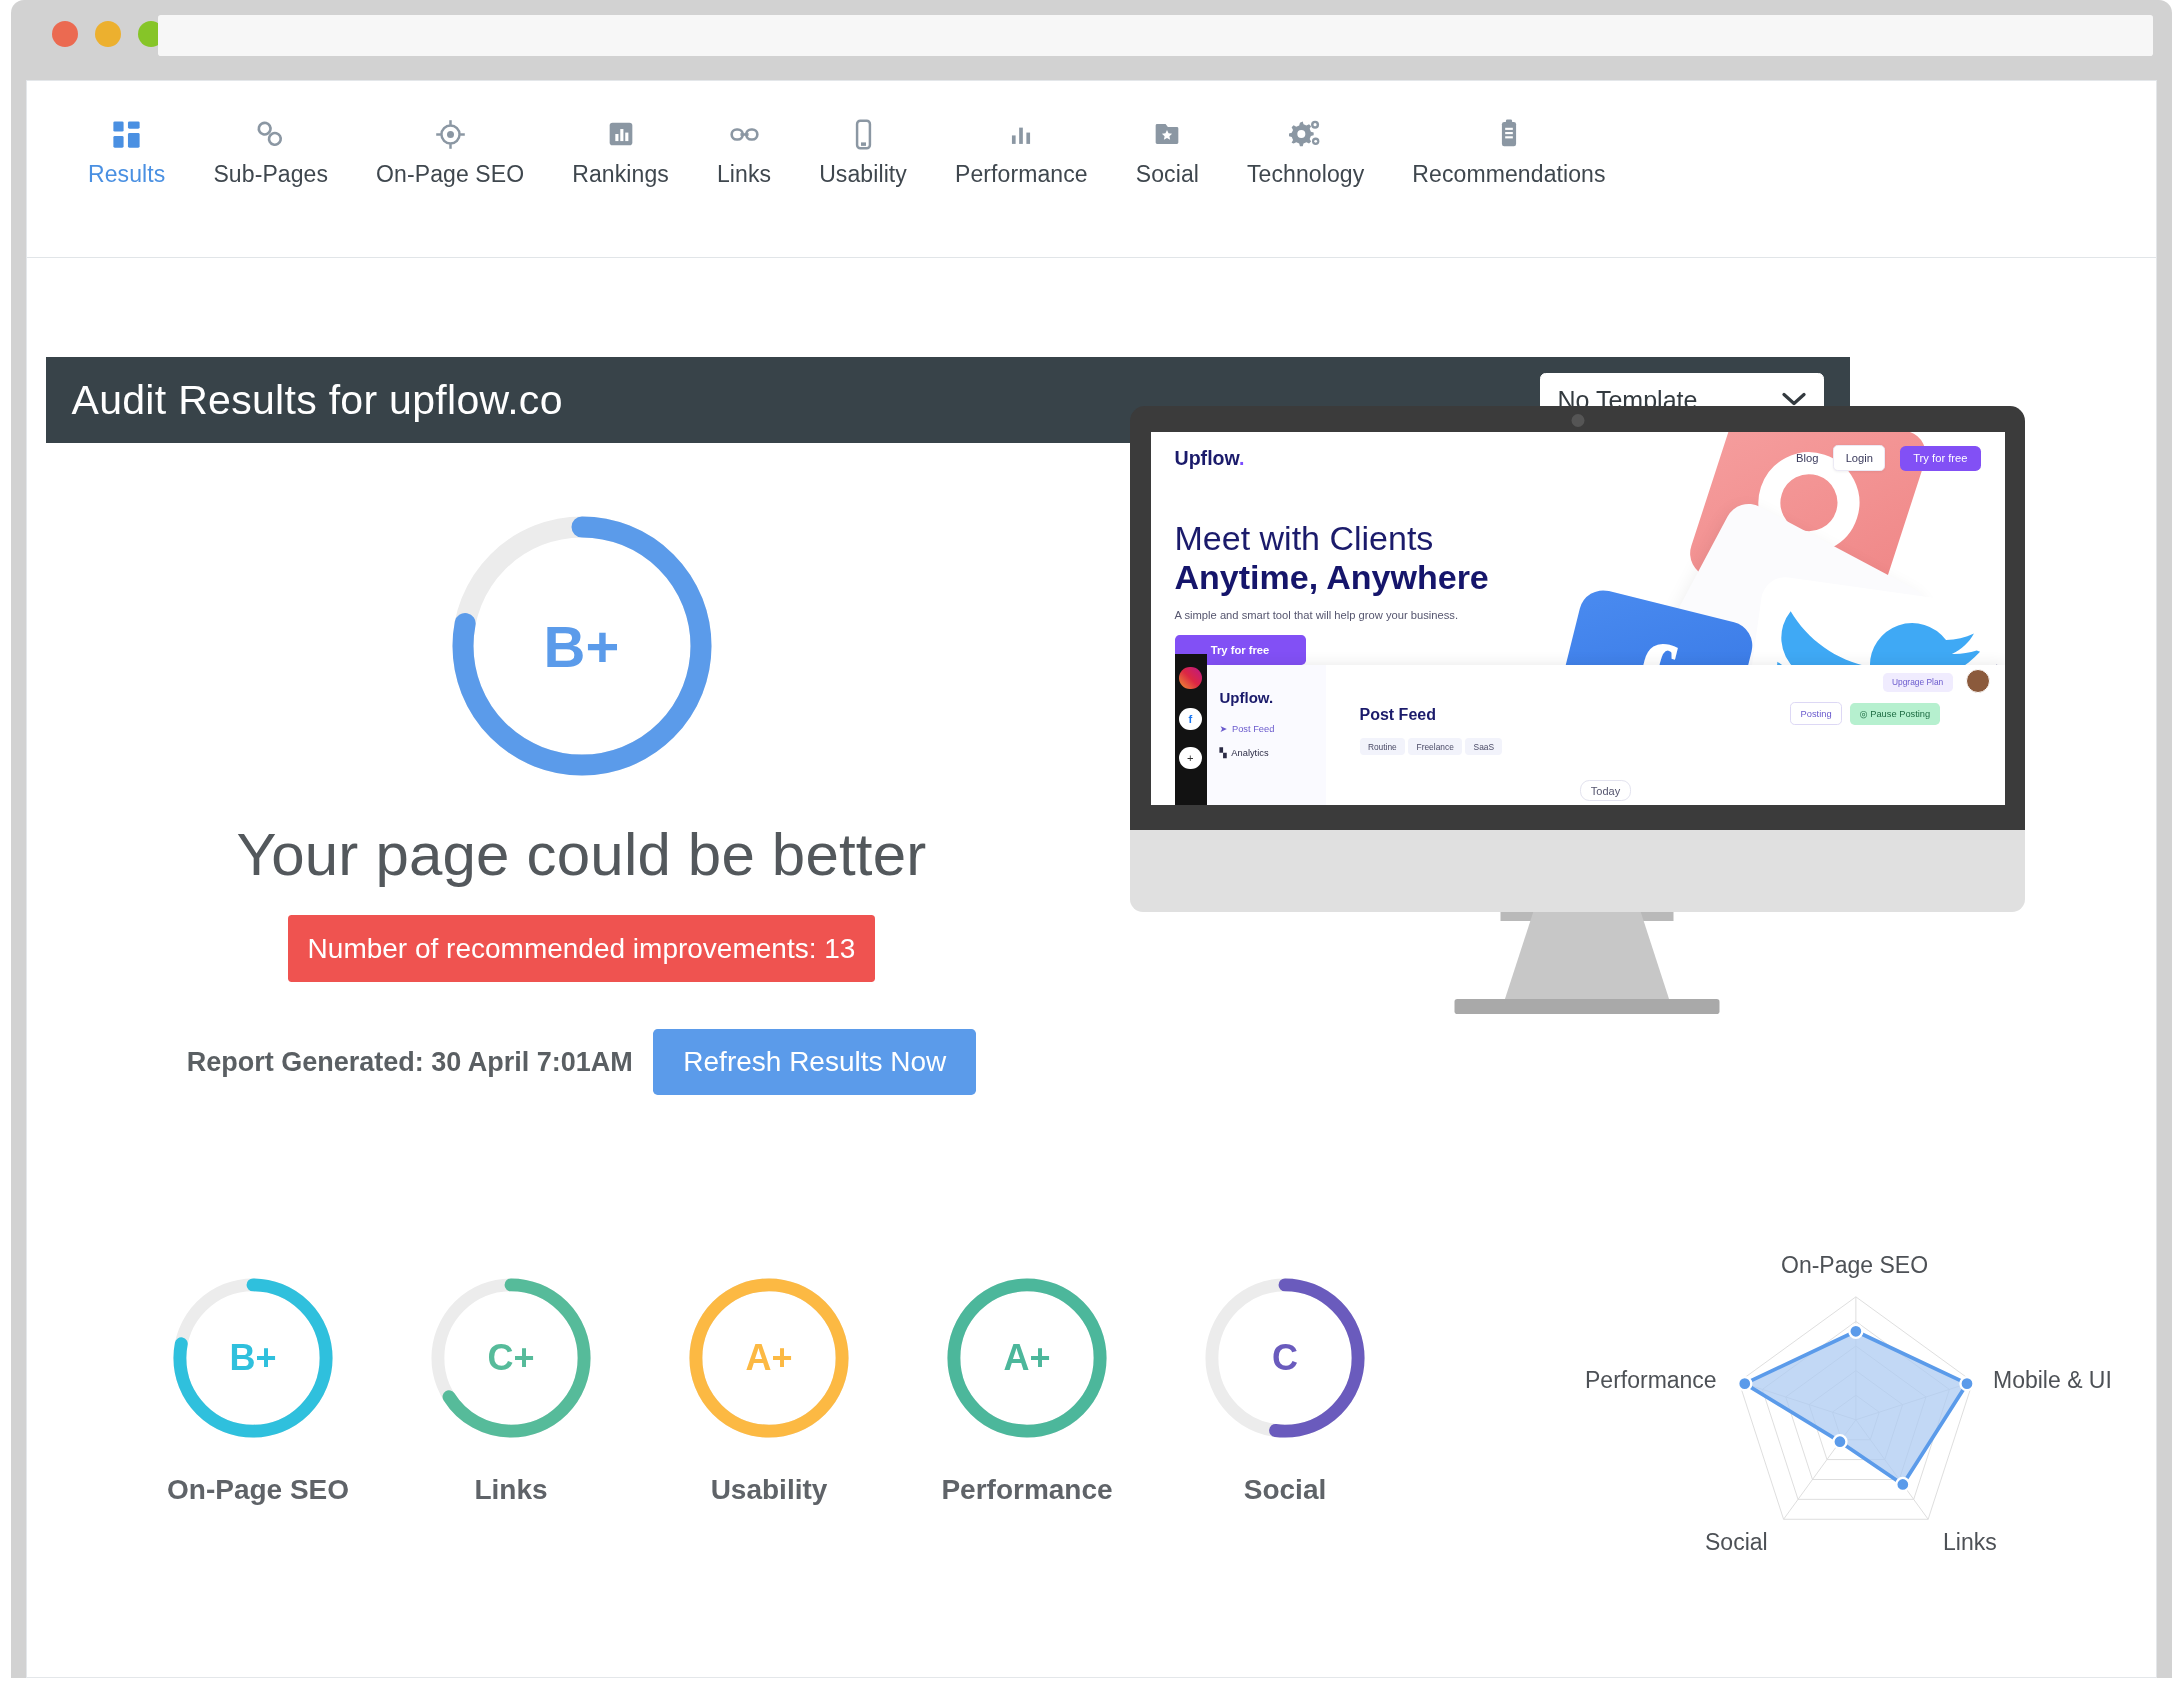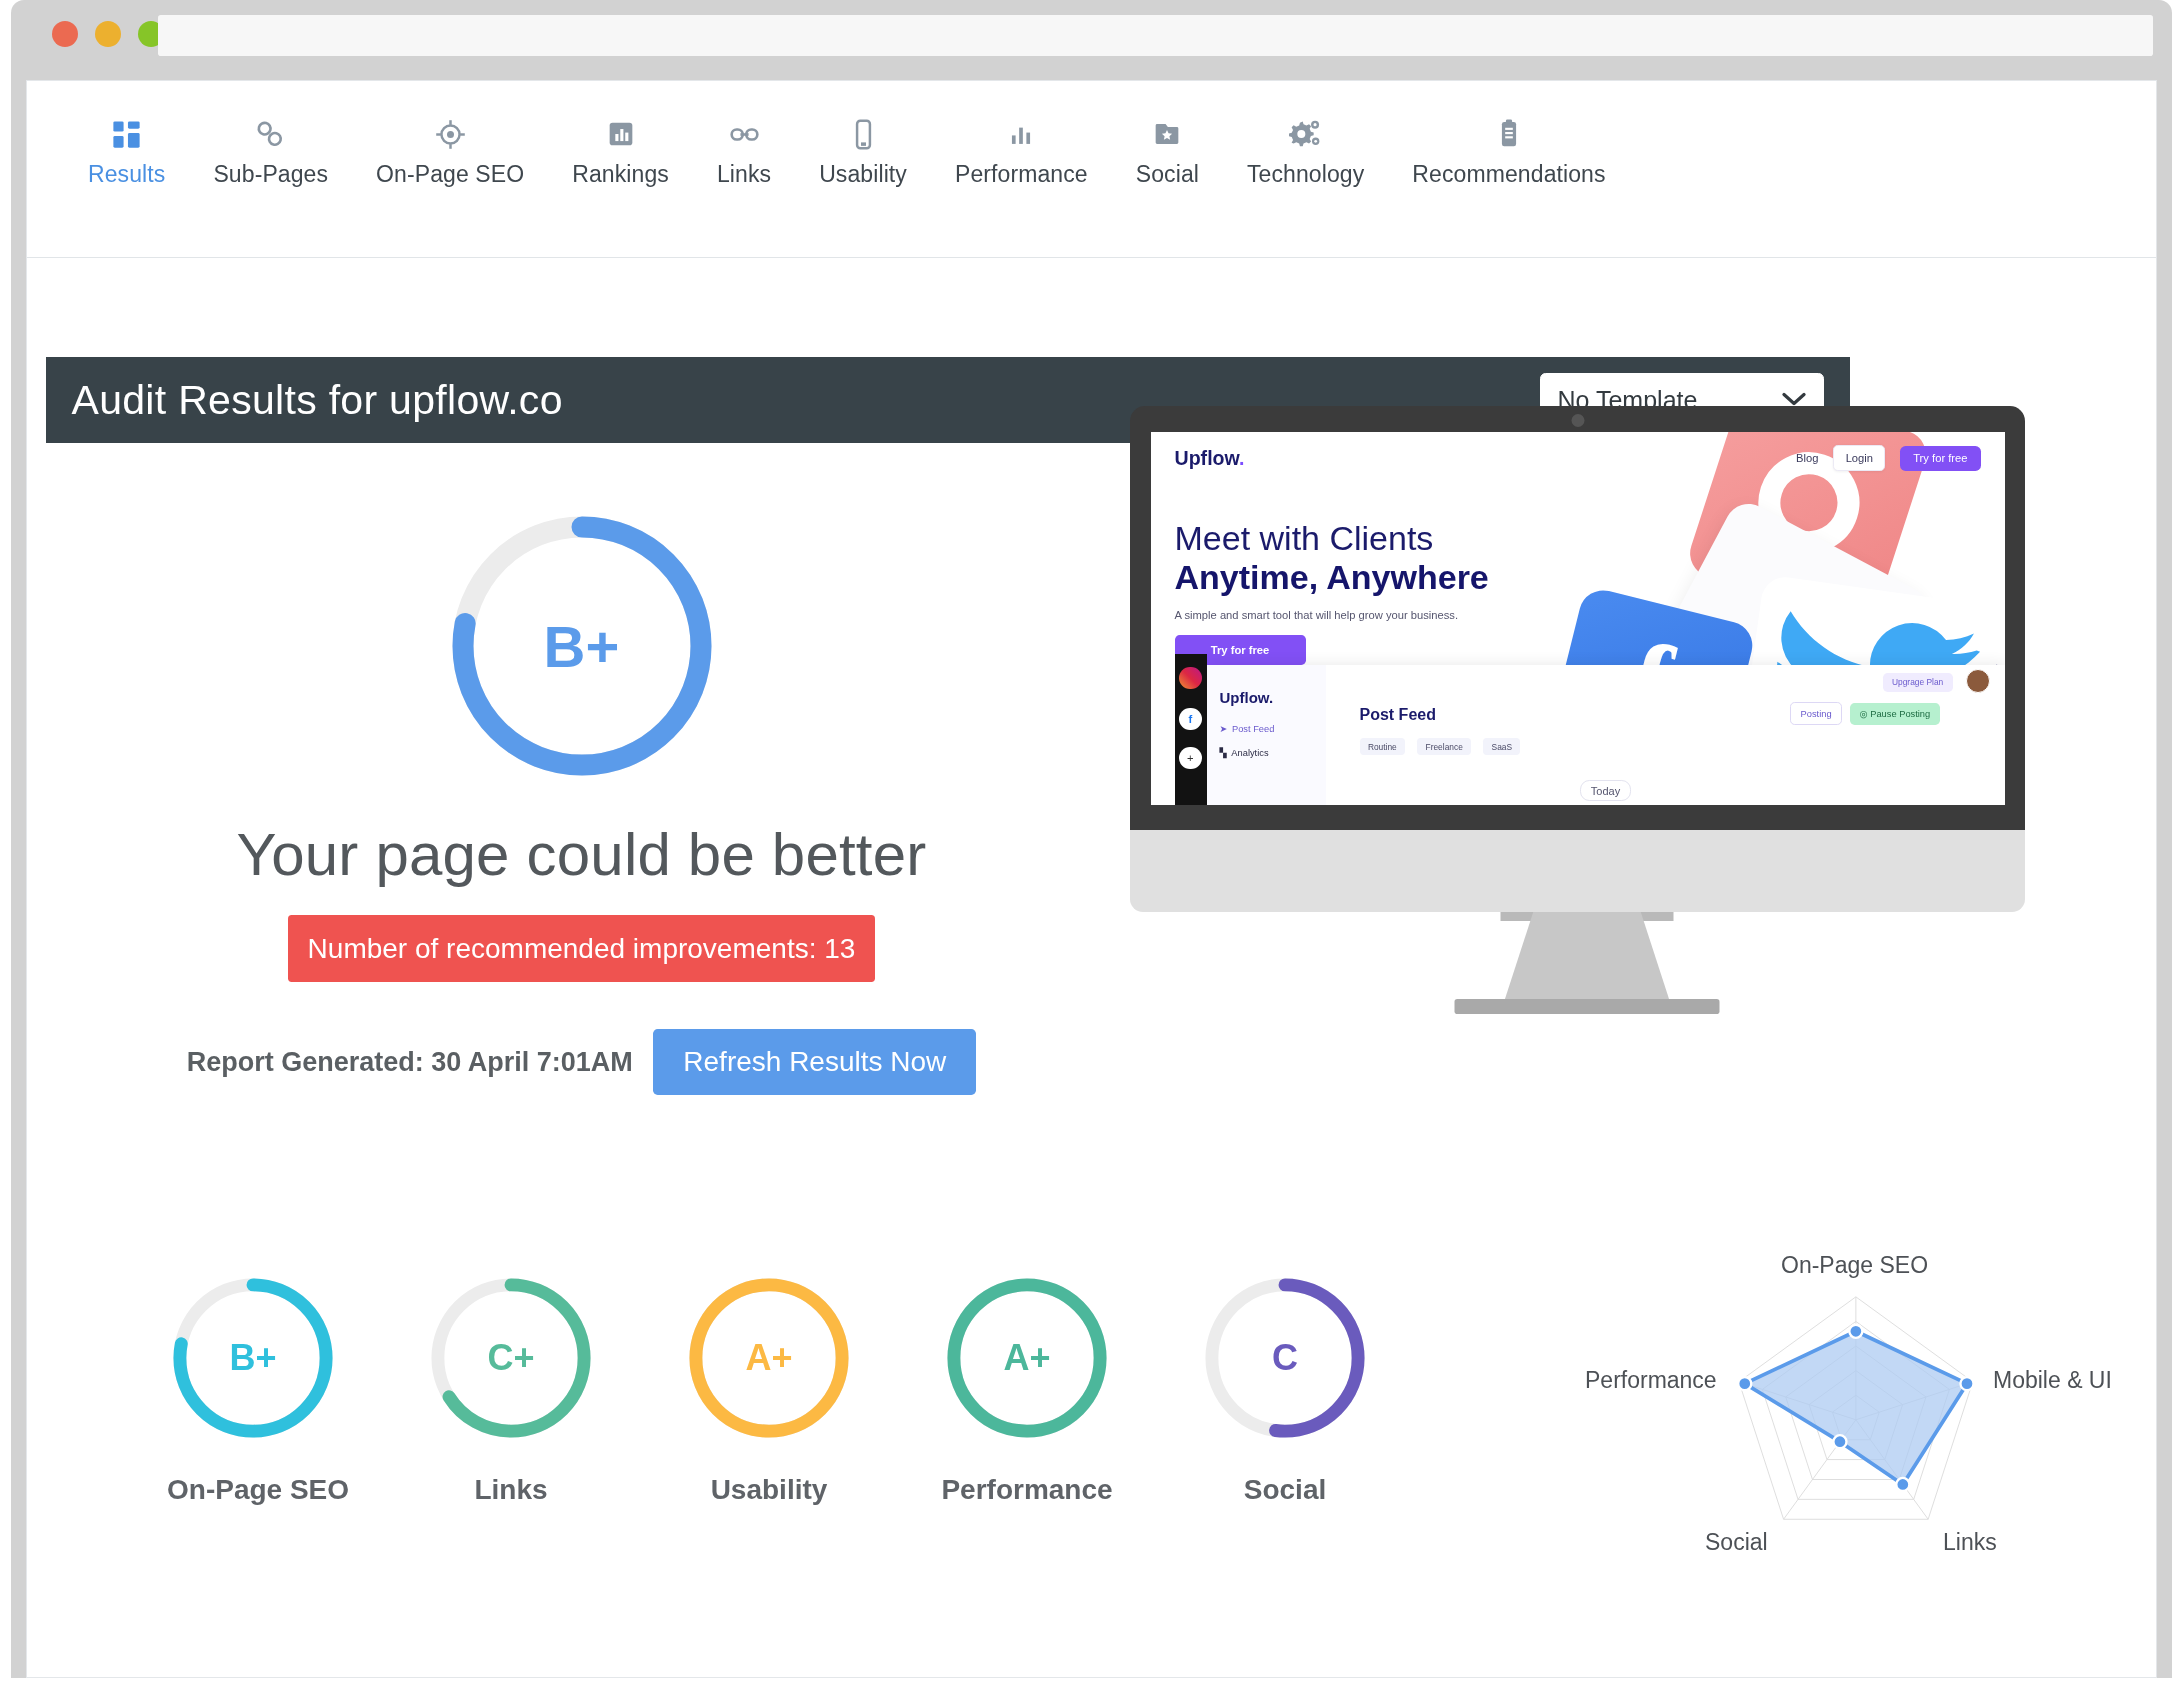--- a/index.html
+++ b/index.html
@@ -195,21 +195,21 @@
   .dash { position:absolute; left:56px; top:233px; width:798px; height:140px;
           background:#ffffff; box-shadow:0 -2.8px 13px rgba(0,0,0,.07); }
   .dash-rail { position:absolute; left:-32px; top:-11.2px; width:32px; height:151px; background:#121212; }
   .rail-ico { position:absolute; left:4.7px; width:22.4px; height:22.4px; border-radius:50%; background:#fff;
               display:flex; align-items:center; justify-content:center; font-size:11.2px; }
   .dash-side { position:absolute; left:0; top:0; width:119px; height:140px; background:#fafaff; }
   .dash-logo { position:absolute; left:13px; top:24px; font-size:15px; font-weight:bold; color:#1b1b6b; }
   .dash-item { position:absolute; left:13px; font-size:9.3px; color:#6a5acd; display:flex; align-items:center; gap:4.7px; }
   .dash-item2 { position:absolute; left:13px; font-size:9.3px; color:#2b2b45; display:flex; align-items:center; gap:4.7px; }
   .dash-main-title { position:absolute; left:153px; top:41px; font-size:16px; font-weight:bold; color:#1b1b6b; }
-  .chips { position:absolute; left:153px; top:73px; display:flex; gap:12px; }
+  .chips { position:absolute; left:153px; top:73px; display:flex; gap:3px; }
   .chip { background:#f2f3fb; color:#4a4a66; font-size:8.4px; padding:3.7px 8.4px; border-radius:3.7px; }
   .dash-actions { position:absolute; right:65px; top:37px; display:flex; gap:8.4px; align-items:center; }
   .btn-settings { font-size:9.3px; color:#6a5acd; border:0.9px solid #ddd8f5; border-radius:4.7px; padding:5.6px 9.3px; background:#fff; }
   .btn-pause { font-size:9.3px; color:#1d6b42; background:#b6f0cf; border-radius:4.7px; padding:5.6px 9.3px; }
   .btn-upgrade { position:absolute; right:52px; top:7.5px; font-size:8.4px; color:#6a5acd; background:#f0ecfe;
                  border-radius:4.7px; padding:4.7px 9.3px; }
   .dash-avatar { position:absolute; right:15px; top:3.7px; width:24px; height:24px; border-radius:50%;
                  background:#8b5a3c; border:1.9px solid #fff; }
   .today-pill { position:absolute; left:50%; bottom:3.7px; transform:translateX(-50%);
                 font-size:11px; color:#55556e; border:0.9px solid #e3e3ef; border-radius:9.3px; padding:3.7px 10.3px; background:#fff; }

